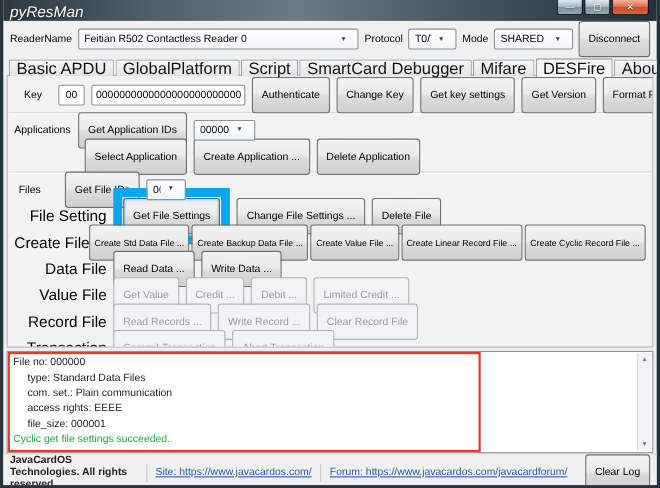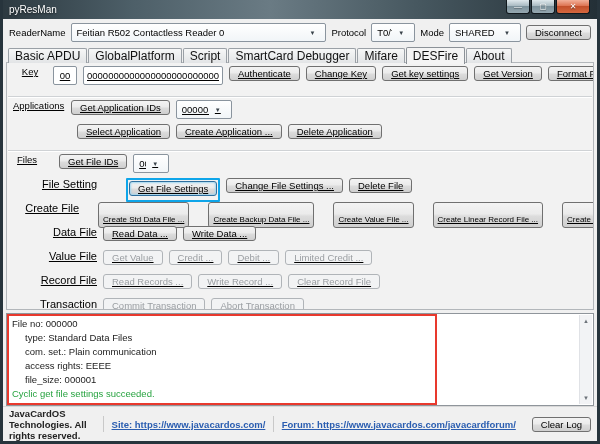--- a/index.html
+++ b/index.html
@@ -19,21 +19,21 @@
 
   
   .titlebar {
     height: 19px; flex: 0 0 19px;
     margin: 0 -3px; padding-left: 9px;
     background: linear-gradient(90deg,#2c3940 0%, #4d5f68 22%, #6a7b84 45%, #46575f 70%, #232f36 100%);
     display: flex; align-items: center;
     position: relative;
   }
   .titlebar .title {
-    color: #ffffff; font-size: 10px; 
+    color: #ffffff; font-size: 14px; font-style: italic;
     text-shadow: 0 1px 2px rgba(0,0,0,.6);
   }
   .winbtns { position: absolute; top: 0; right: 10px; display: flex; }
   .winbtn {
     height: 14px; width: 24px;
     border: 1px solid #10181d; border-top: none;
     border-radius: 0 0 3px 3px;
     background: linear-gradient(#dfe8ec 0%, #a9bac2 45%, #7e939d 50%, #95a8b1 100%);
     display: flex; align-items: center; justify-content: center;
     color: #ffffff; font-size: 8px; line-height: 8px;
@@ -59,21 +59,21 @@
     border: 1px solid #8a949e; border-radius: 2px;
     display: flex; align-items: center;
     padding: 0 10px 0 5px; font-size: 9.5px; white-space: nowrap;
     position: relative;
   }
   .combo .combo-val { flex: 1; overflow: hidden; }
   .combo .combo-arrow { font-size: 6px; color: #39424a; margin-left: 6px; }
   .combo.grow { flex: 1; }
 
   .btn {
-    height: 15px;
+    height: 33px;
     border: 1px solid #707070; border-radius: 3px;
     background: linear-gradient(#f3f3f3 0%, #ebebeb 45%, #dcdcdc 55%, #cfcfcf 100%);
     font-family: "Liberation Sans", sans-serif;
     font-size: 9.5px; color: #000;
     padding: 0 8px; white-space: nowrap;
     cursor: default;
   }
   .btn.disabled {
     border-color: #b0b4b8;
     background: #f2f3f4;
@@ -89,21 +89,21 @@
     flex: 0 0 17px;
     display: flex; align-items: flex-end;
     padding-left: 5px;
     position: relative; z-index: 2;
   }
   .tab {
     height: 15px;
     border: 1px solid #9aa0a6; border-bottom: none;
     border-radius: 2px 2px 0 0;
     background: linear-gradient(#f6f7f7,#e2e4e6);
-    font-size: 12px; padding: 0 6px;
+    font-size: 15px; padding: 0 6px;
     display: flex; align-items: center;
     margin-right: 1px; white-space: nowrap;
     color: #111;
   }
   .tab.selected {
     height: 17px;
     background: #f4f4f4;
     border-color: #8b9197;
     position: relative; top: 1px;
     z-index: 3;
@@ -113,28 +113,27 @@
   .panel {
     flex: 0 0 248px;
     margin: 0 3px 2px 3px;
     border: 1px solid #b3b7bb;
     background: #f2f2f2;
     position: relative; top: -1px; z-index: 1;
     padding: 3px 0 0 0;
     overflow: hidden;
   }
   .row {
-    display: flex; 
+    display: flex; align-items: center;
     height: 24px; padding: 0 6px; gap: 6px;
     white-space: nowrap;
-    text-decoration: underline;
   }
   .row.h28 { height: 28px; }
   .sec-label { font-size: 9.5px; color: #000; }
-  .sublabel { font-size: 11px; color: #000; width: 84px; text-align: right; flex: 0 0 84px; }
+  .sublabel { font-size: 14px; color: #000; width: 84px; text-align: right; flex: 0 0 84px; }
   .sublabel.create { width: 66px; flex: 0 0 66px; }
   .key-label { width: 34px; flex: 0 0 34px; text-align: center; }
   .apps-label { width: 52px; flex: 0 0 52px; }
   .files-label { width: 40px; flex: 0 0 40px; padding-left: 4px; }
   .apps-indent { margin-left: 58px; }
 
   .input {
     height: 19px; border: 1px solid #8a949e; border-radius: 2px;
     background: #fff; font-family: "Liberation Sans", sans-serif;
     font-size: 9.5px; padding: 0 3px;
@@ -142,28 +141,27 @@
   .key-no { width: 24px; text-align: center; }
   .key-val { width: 186px; overflow: hidden; }
 
   .hsep {
     height: 2px; margin: 2px 1px;
     border-top: 1px solid #cfd2d5;
     border-bottom: 1px solid #ffffff;
   }
 
   .create-row .btn { font-size: 8px; padding: 12px 4px; }
-  .create-row { gap: 19px; }
+  .create-row { gap: 2px; }
 
   .annotation-box {
     display: inline-flex;
-    border: 2px solid #0ea5e9;
+    border: 8px solid #0ea5e9;
     padding: 1px;
     border-radius: 1px;
-    margin-left: 23px;
   }
 
   
   .log {
     flex: 0 0 93px;
     margin: 0 3px;
     border: 1px solid #8f959b;
     background: #ffffff;
     position: relative;
     font-size: 9.5px;
@@ -194,21 +192,21 @@
   .statusbar {
     flex: 1;
     border-top: 1px solid #d8d8d8;
     display: flex; align-items: center;
     padding: 0 6px; gap: 8px;
     font-size: 9.5px;
     background: #f0f0f0;
   }
   .statusbar .copyright { color: #222; margin-left: 0; font-weight: bold; }
   .vsep { width: 1px; height: 16px; background: #c9c9c9; }
-  .link { color: #2a5db0; text-decoration: underline; cursor: pointer; white-space: nowrap; font-weight: bold; }
+  .link { color: #2a5db0; text-decoration: underline; cursor: pointer; white-space: nowrap; }
   .spacer { flex: 1; }
 </style>
 </head>
 <body>
 
 <div class="window">
 
   <div class="titlebar">
     <span class="title">pyResMan</span>
     <div class="winbtns">

